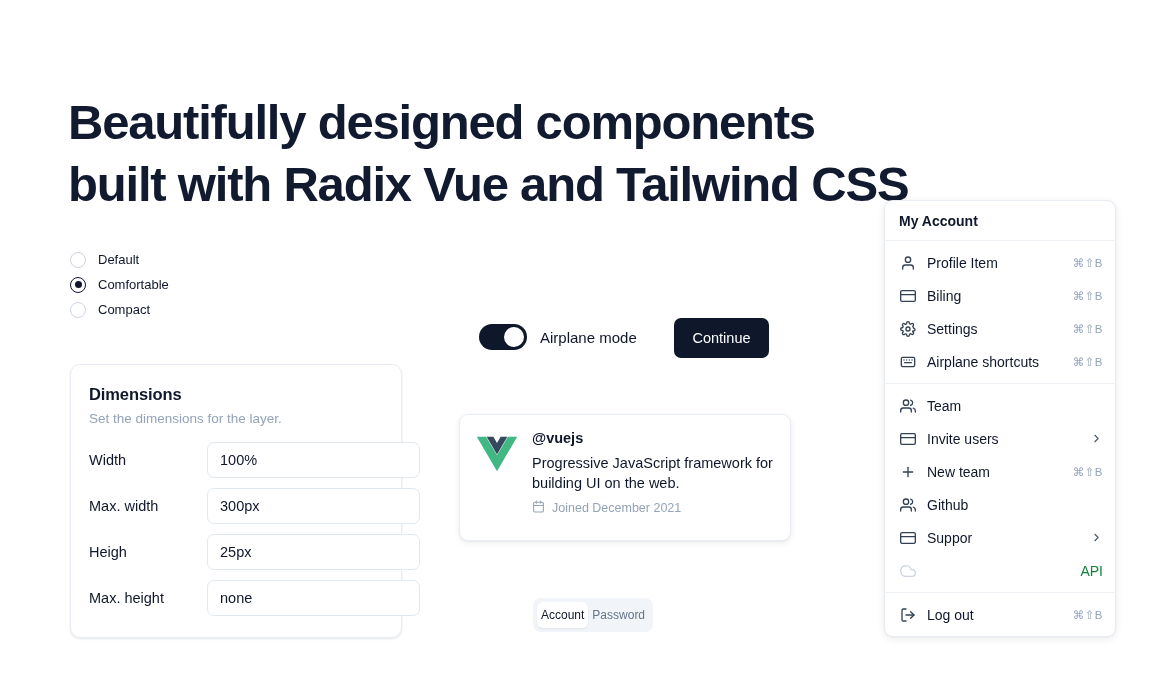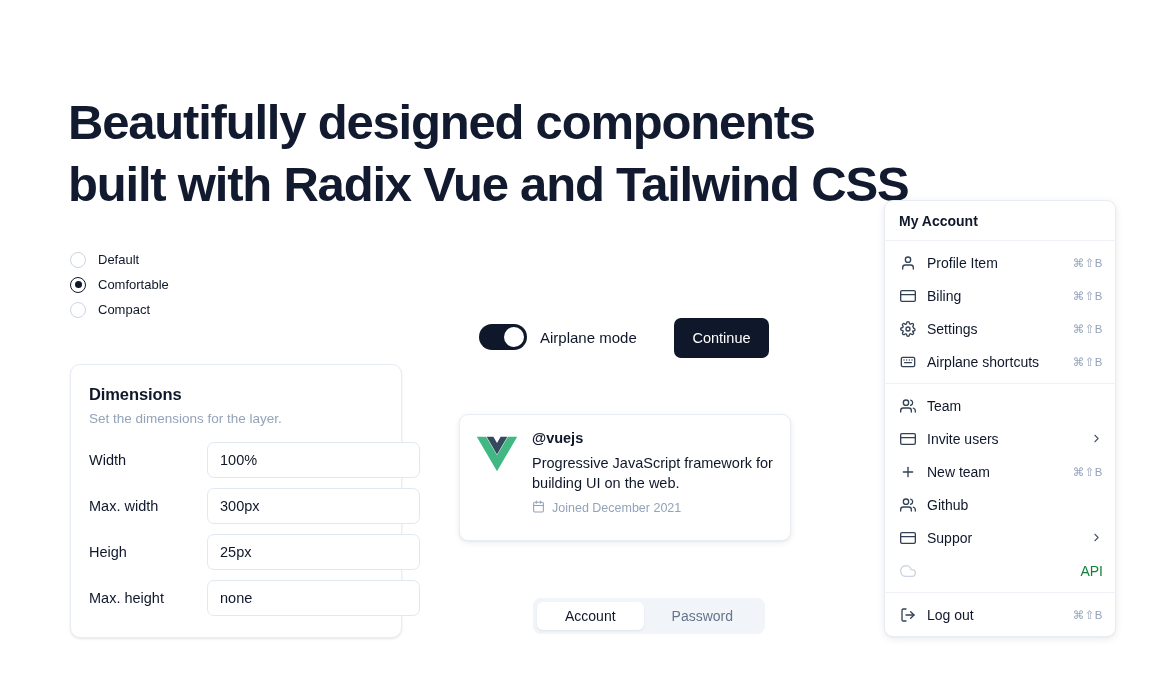--- a/index.html
+++ b/index.html
@@ -137,22 +137,22 @@
 
   
   .tabs {
     position: absolute; left: 533px; top: 598px;
     background: #f1f5f9;
     border-radius: 8px;
     padding: 4px;
     display: flex; gap: 0px;
   }
   .tab {
-    padding: 6px 28px;
-    font-size: 14px;
+    padding: 6px 4px;
+    font-size: 12px;
     border-radius: 6px;
     color: #64748b;
     cursor: pointer;
     font-family: "Liberation Sans", sans-serif;
     border: none; background: transparent;
   }
   .tab.active {
     background: #ffffff; color: #0f172a; font-weight: 500;
     box-shadow: 0 1px 2px rgba(15,23,42,0.08);
   }

